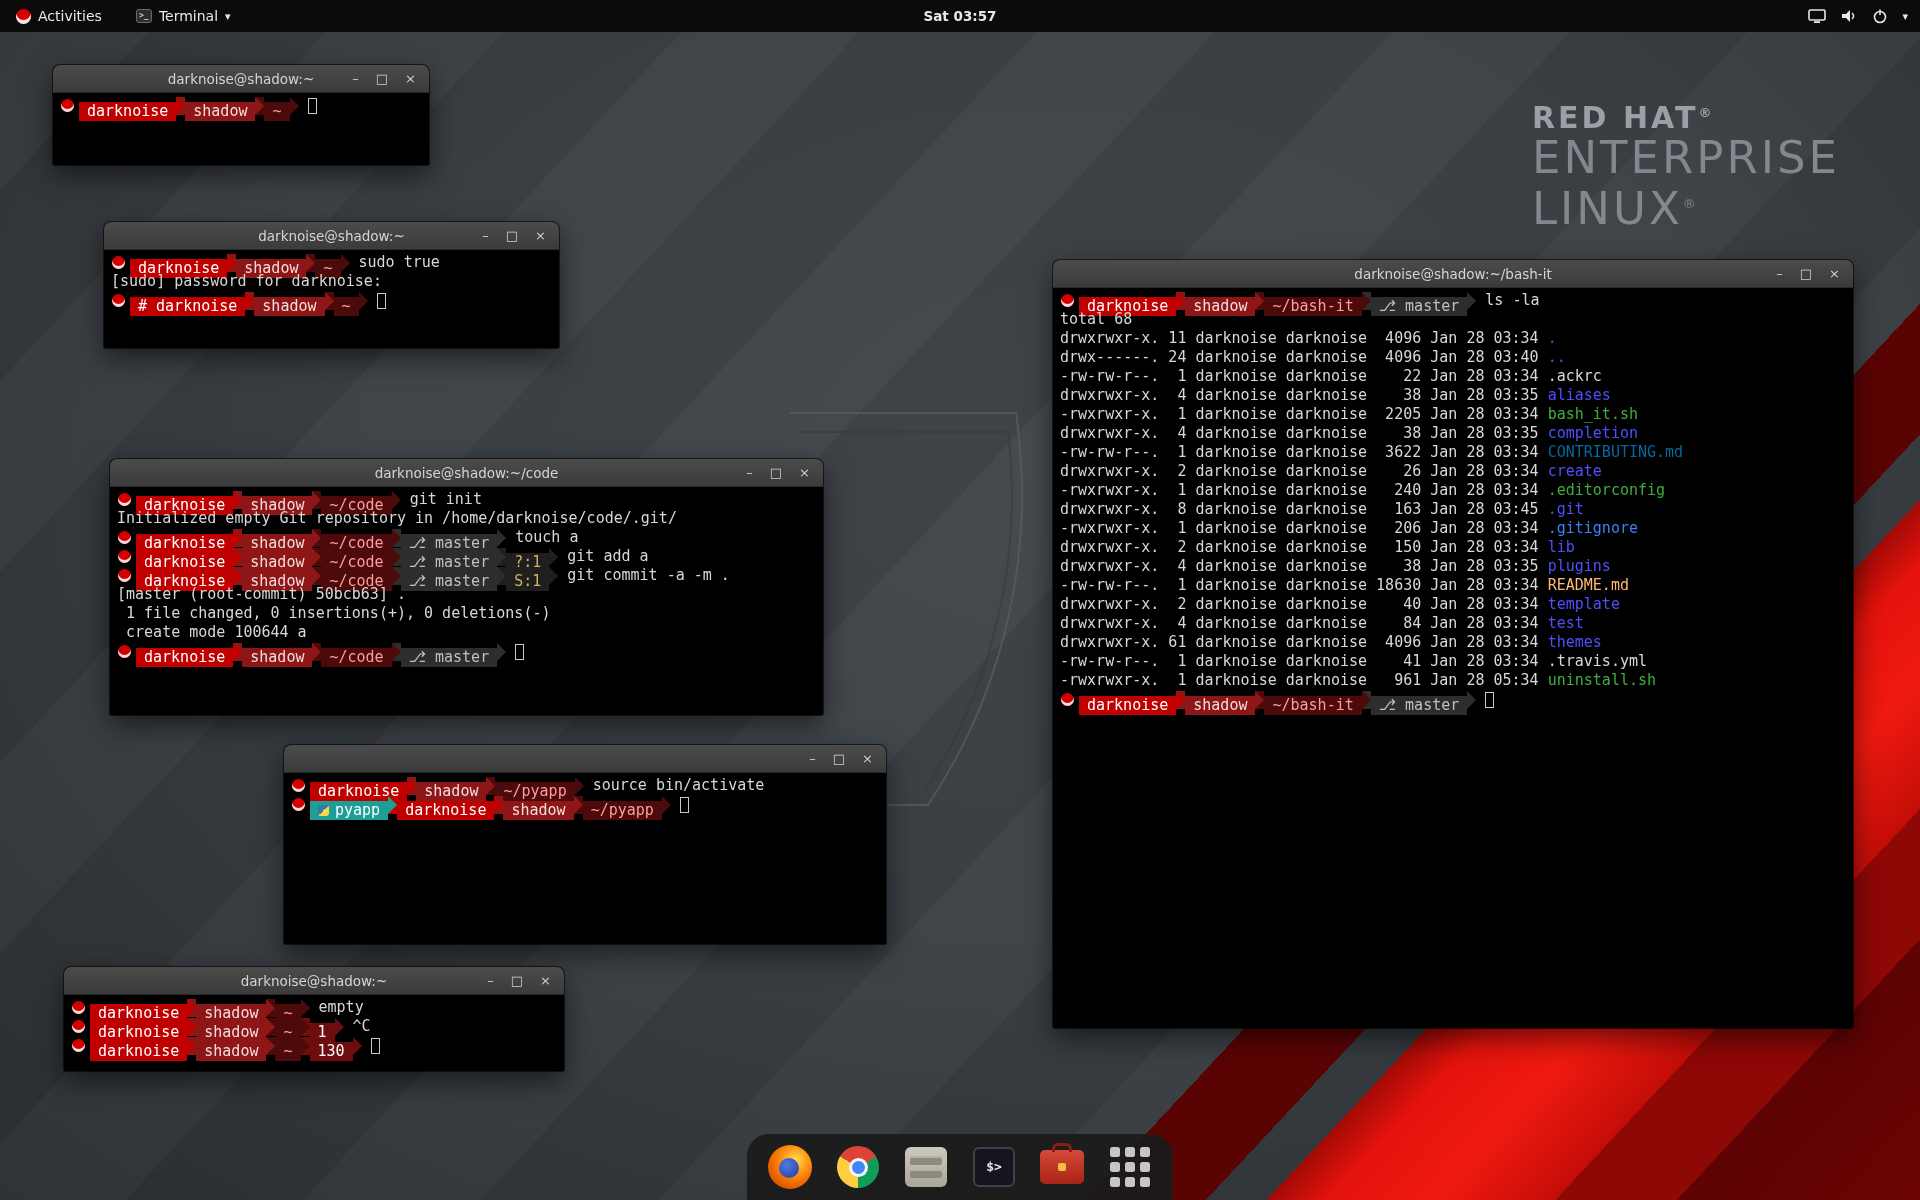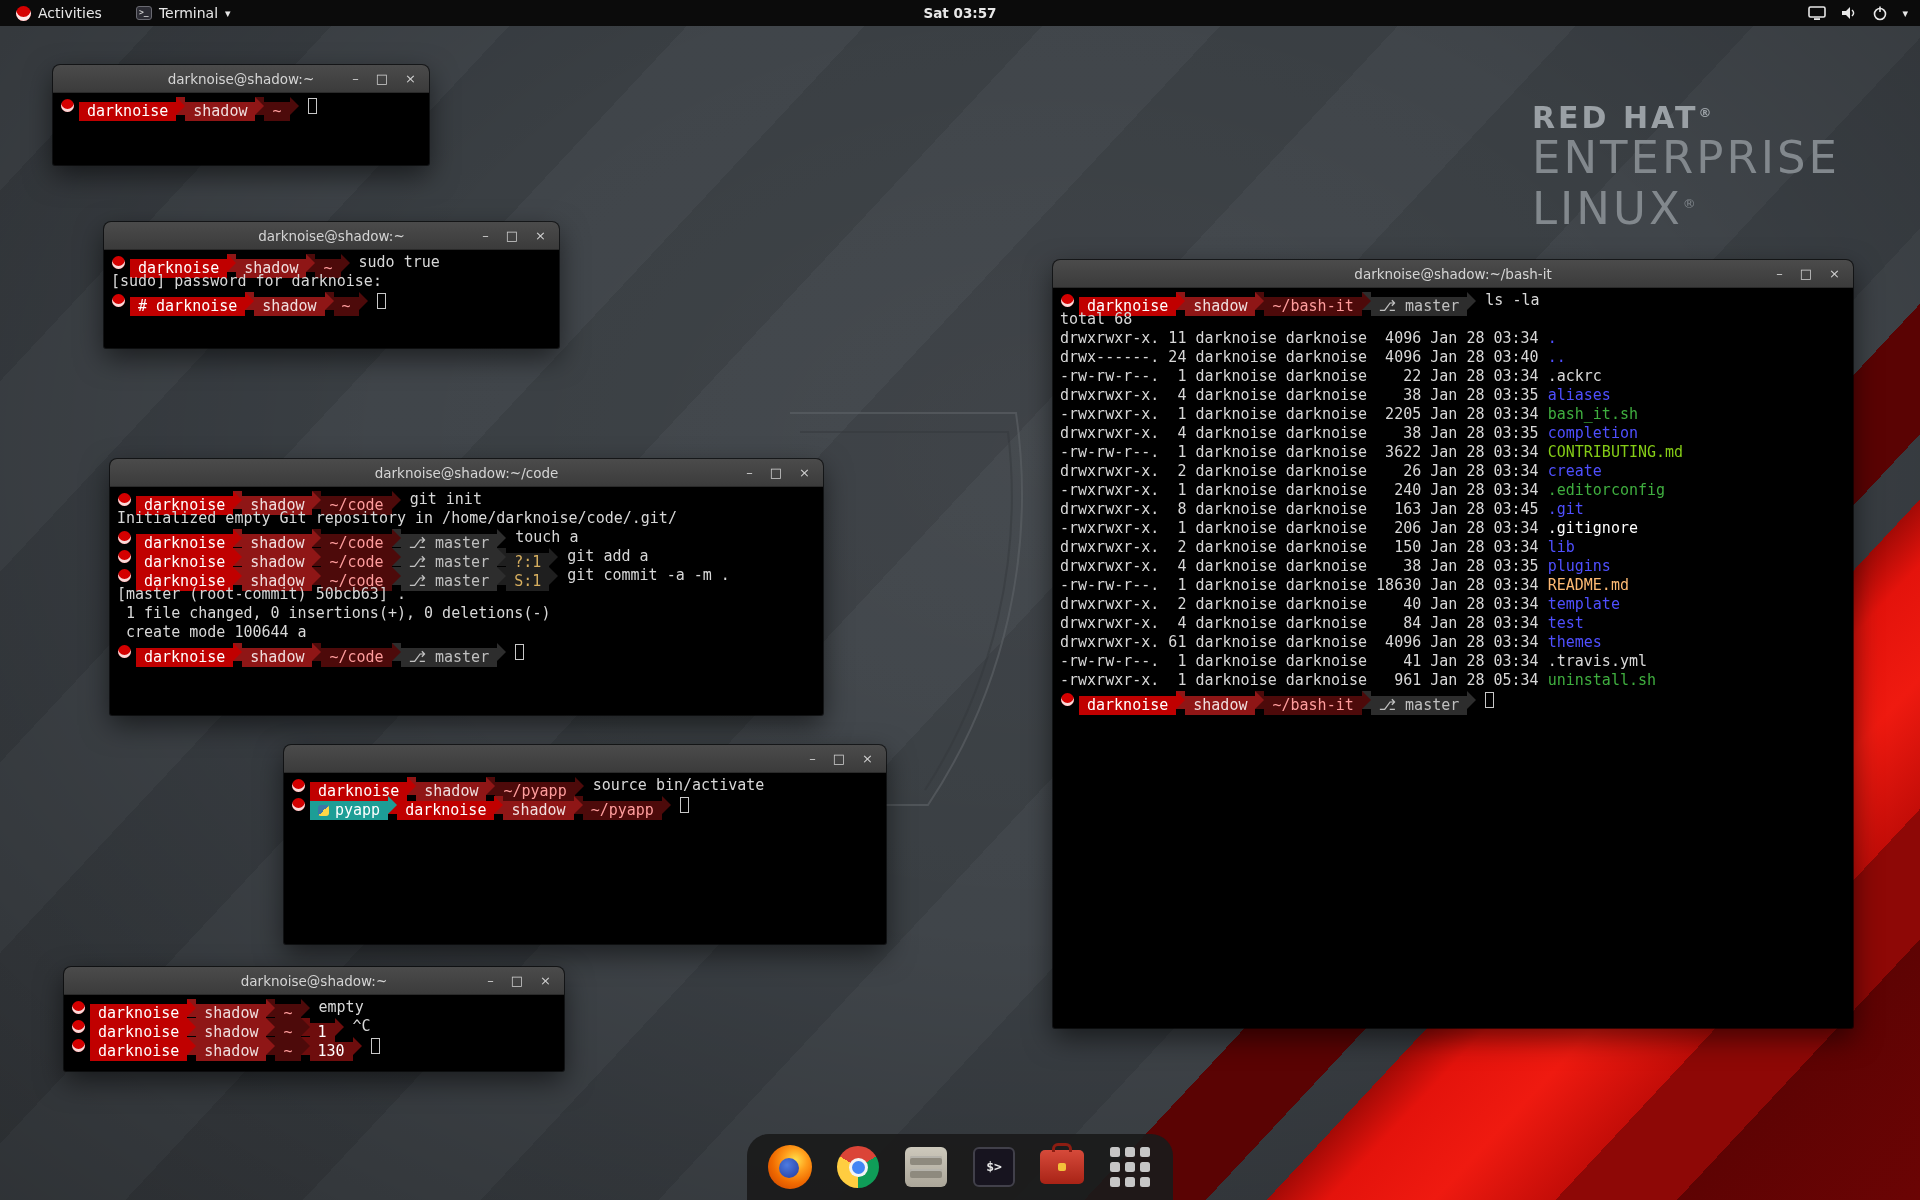--- a/index.html
+++ b/index.html
@@ -25,21 +25,21 @@
       #5e0303 92%, #6b0404 100%);
   }
   .bg-arcs { position:absolute; inset:0; z-index:0; pointer-events:none; }
 
   .branding { position:absolute; left:1532px; top:100px; z-index:1; pointer-events:none; }
   .b1 { font-size:30px; font-weight:bold; letter-spacing:3px; color:#9aa0a5; }
   .b2, .b3 { font-size:45px; letter-spacing:3px; color:#82888d; line-height:46px; }
   .reg { font-size:13px; vertical-align:super; }
 
   
-  .topbar { position:absolute; left:0; top:0; width:1920px; height:26px; z-index:10;
+  .topbar { position:absolute; left:0; top:0; width:1920px; height:32px; z-index:10;
             background:#0b0b0b; color:#e8e8e8; display:flex; align-items:center; font-size:14px; }
   .tb-left { display:flex; align-items:center; gap:22px; padding-left:10px; }
   .tb-activities, .tb-appmenu { display:flex; align-items:center; gap:7px; height:26px; padding:0 6px; cursor:pointer; }
   .hat-logo { width:15px; height:15px; border-radius:50%; background:#d60000;
               box-shadow: inset 0 -4px 0 rgba(255,255,255,0.9); }
   .appicon { width:16px; height:14px; background:#2c2c34; border:1px solid #6a6a72; border-radius:3px;
              color:#cfcfcf; font:bold 8px/12px "DejaVu Sans Mono",monospace; text-align:center; }
   .tb-clock { position:absolute; left:0; right:0; text-align:center; font-weight:bold; font-size:13.5px; pointer-events:none; }
   .tb-right { margin-left:auto; display:flex; align-items:center; gap:14px; padding-right:12px; z-index:2; }
   .chev { font-size:11px; color:#e8e8e8; }
@@ -387,25 +387,25 @@
           <span class="psep" style="border-left-color: rgb(45, 45, 45); background: transparent;"></span>
           <span class="cmd"> ls -la</span>
         </div>
         <div class="oline">total 68</div>
         <div class="oline"><span>drwxrwxr-x. 11 darknoise darknoise  4096 Jan 28 03:34 </span><span style="color: rgb(79, 79, 255);">.</span></div>
         <div class="oline"><span>drwx------. 24 darknoise darknoise  4096 Jan 28 03:40 </span><span style="color: rgb(79, 79, 255);">..</span></div>
         <div class="oline"><span>-rw-rw-r--.  1 darknoise darknoise    22 Jan 28 03:34 </span><span style="color: rgb(216, 216, 216);">.ackrc</span></div>
         <div class="oline"><span>drwxrwxr-x.  4 darknoise darknoise    38 Jan 28 03:35 </span><span style="color: rgb(79, 79, 255);">aliases</span></div>
         <div class="oline"><span>-rwxrwxr-x.  1 darknoise darknoise  2205 Jan 28 03:34 </span><span style="color: rgb(63, 174, 63);">bash_it.sh</span></div>
         <div class="oline"><span>drwxrwxr-x.  4 darknoise darknoise    38 Jan 28 03:35 </span><span style="color: rgb(79, 79, 255);">completion</span></div>
-        <div class="oline"><span>-rw-rw-r--.  1 darknoise darknoise  3622 Jan 28 03:34 </span><span style="color: #84cc16;">CONTRIBUTING.md</span></div>
+        <div class="oline"><span>-rw-rw-r--.  1 darknoise darknoise  3622 Jan 28 03:34 </span><span style="color: #0369a1;">CONTRIBUTING.md</span></div>
         <div class="oline"><span>drwxrwxr-x.  2 darknoise darknoise    26 Jan 28 03:34 </span><span style="color: rgb(79, 79, 255);">create</span></div>
         <div class="oline"><span>-rwxrwxr-x.  1 darknoise darknoise   240 Jan 28 03:34 </span><span style="color: rgb(63, 174, 63);">.editorconfig</span></div>
         <div class="oline"><span>drwxrwxr-x.  8 darknoise darknoise   163 Jan 28 03:45 </span><span style="color: rgb(79, 79, 255);">.git</span></div>
-        <div class="oline"><span>-rwxrwxr-x.  1 darknoise darknoise   206 Jan 28 03:34 </span><span style="color: #ffffff;">.gitignore</span></div>
+        <div class="oline"><span>-rwxrwxr-x.  1 darknoise darknoise   206 Jan 28 03:34 </span><span style="color: #3b82f6;">.gitignore</span></div>
         <div class="oline"><span>drwxrwxr-x.  2 darknoise darknoise   150 Jan 28 03:34 </span><span style="color: rgb(79, 79, 255);">lib</span></div>
         <div class="oline"><span>drwxrwxr-x.  4 darknoise darknoise    38 Jan 28 03:35 </span><span style="color: rgb(79, 79, 255);">plugins</span></div>
         <div class="oline"><span>-rw-rw-r--.  1 darknoise darknoise 18630 Jan 28 03:34 </span><span style="color: #fdba74;">README.md</span></div>
         <div class="oline"><span>drwxrwxr-x.  2 darknoise darknoise    40 Jan 28 03:34 </span><span style="color: rgb(79, 79, 255);">template</span></div>
         <div class="oline"><span>drwxrwxr-x.  4 darknoise darknoise    84 Jan 28 03:34 </span><span style="color: rgb(79, 79, 255);">test</span></div>
         <div class="oline"><span>drwxrwxr-x. 61 darknoise darknoise  4096 Jan 28 03:34 </span><span style="color: rgb(79, 79, 255);">themes</span></div>
         <div class="oline"><span>-rw-rw-r--.  1 darknoise darknoise    41 Jan 28 03:34 </span><span style="color: rgb(216, 216, 216);">.travis.yml</span></div>
         <div class="oline"><span>-rwxrwxr-x.  1 darknoise darknoise   961 Jan 28 05:34 </span><span style="color: rgb(63, 174, 63);">uninstall.sh</span></div>
         <div class="pline">
           <span class="hat"></span>

